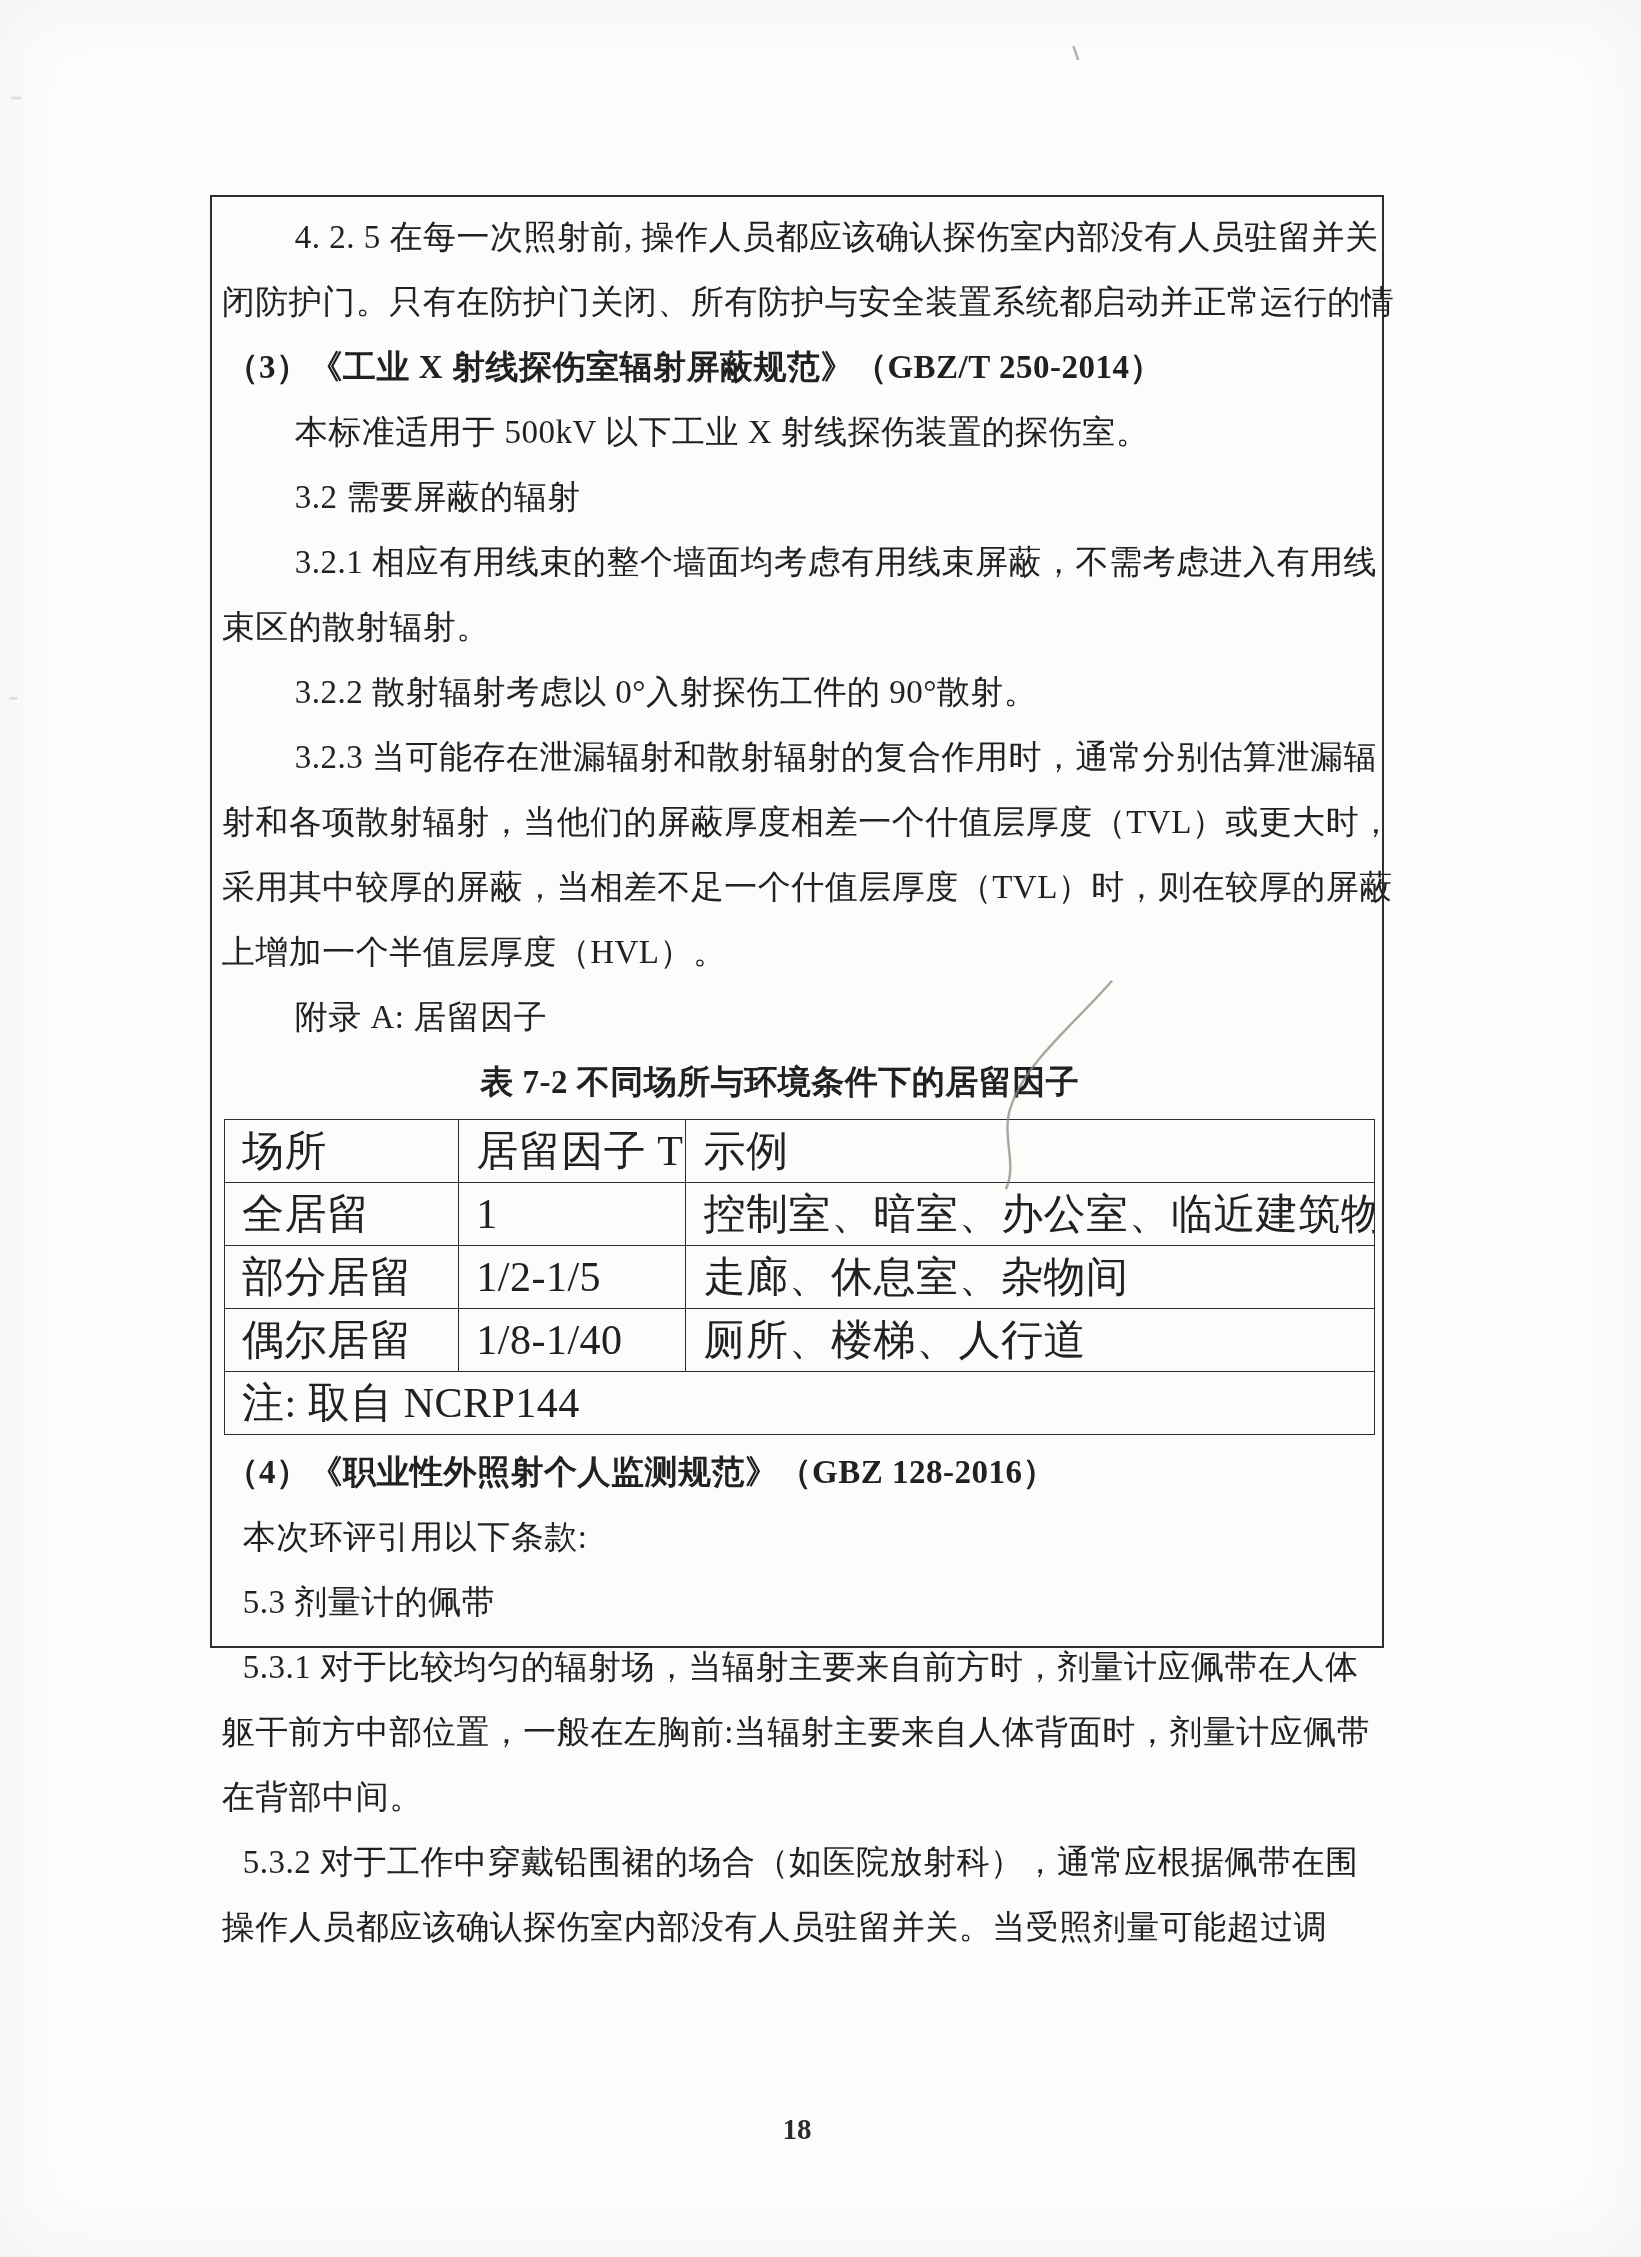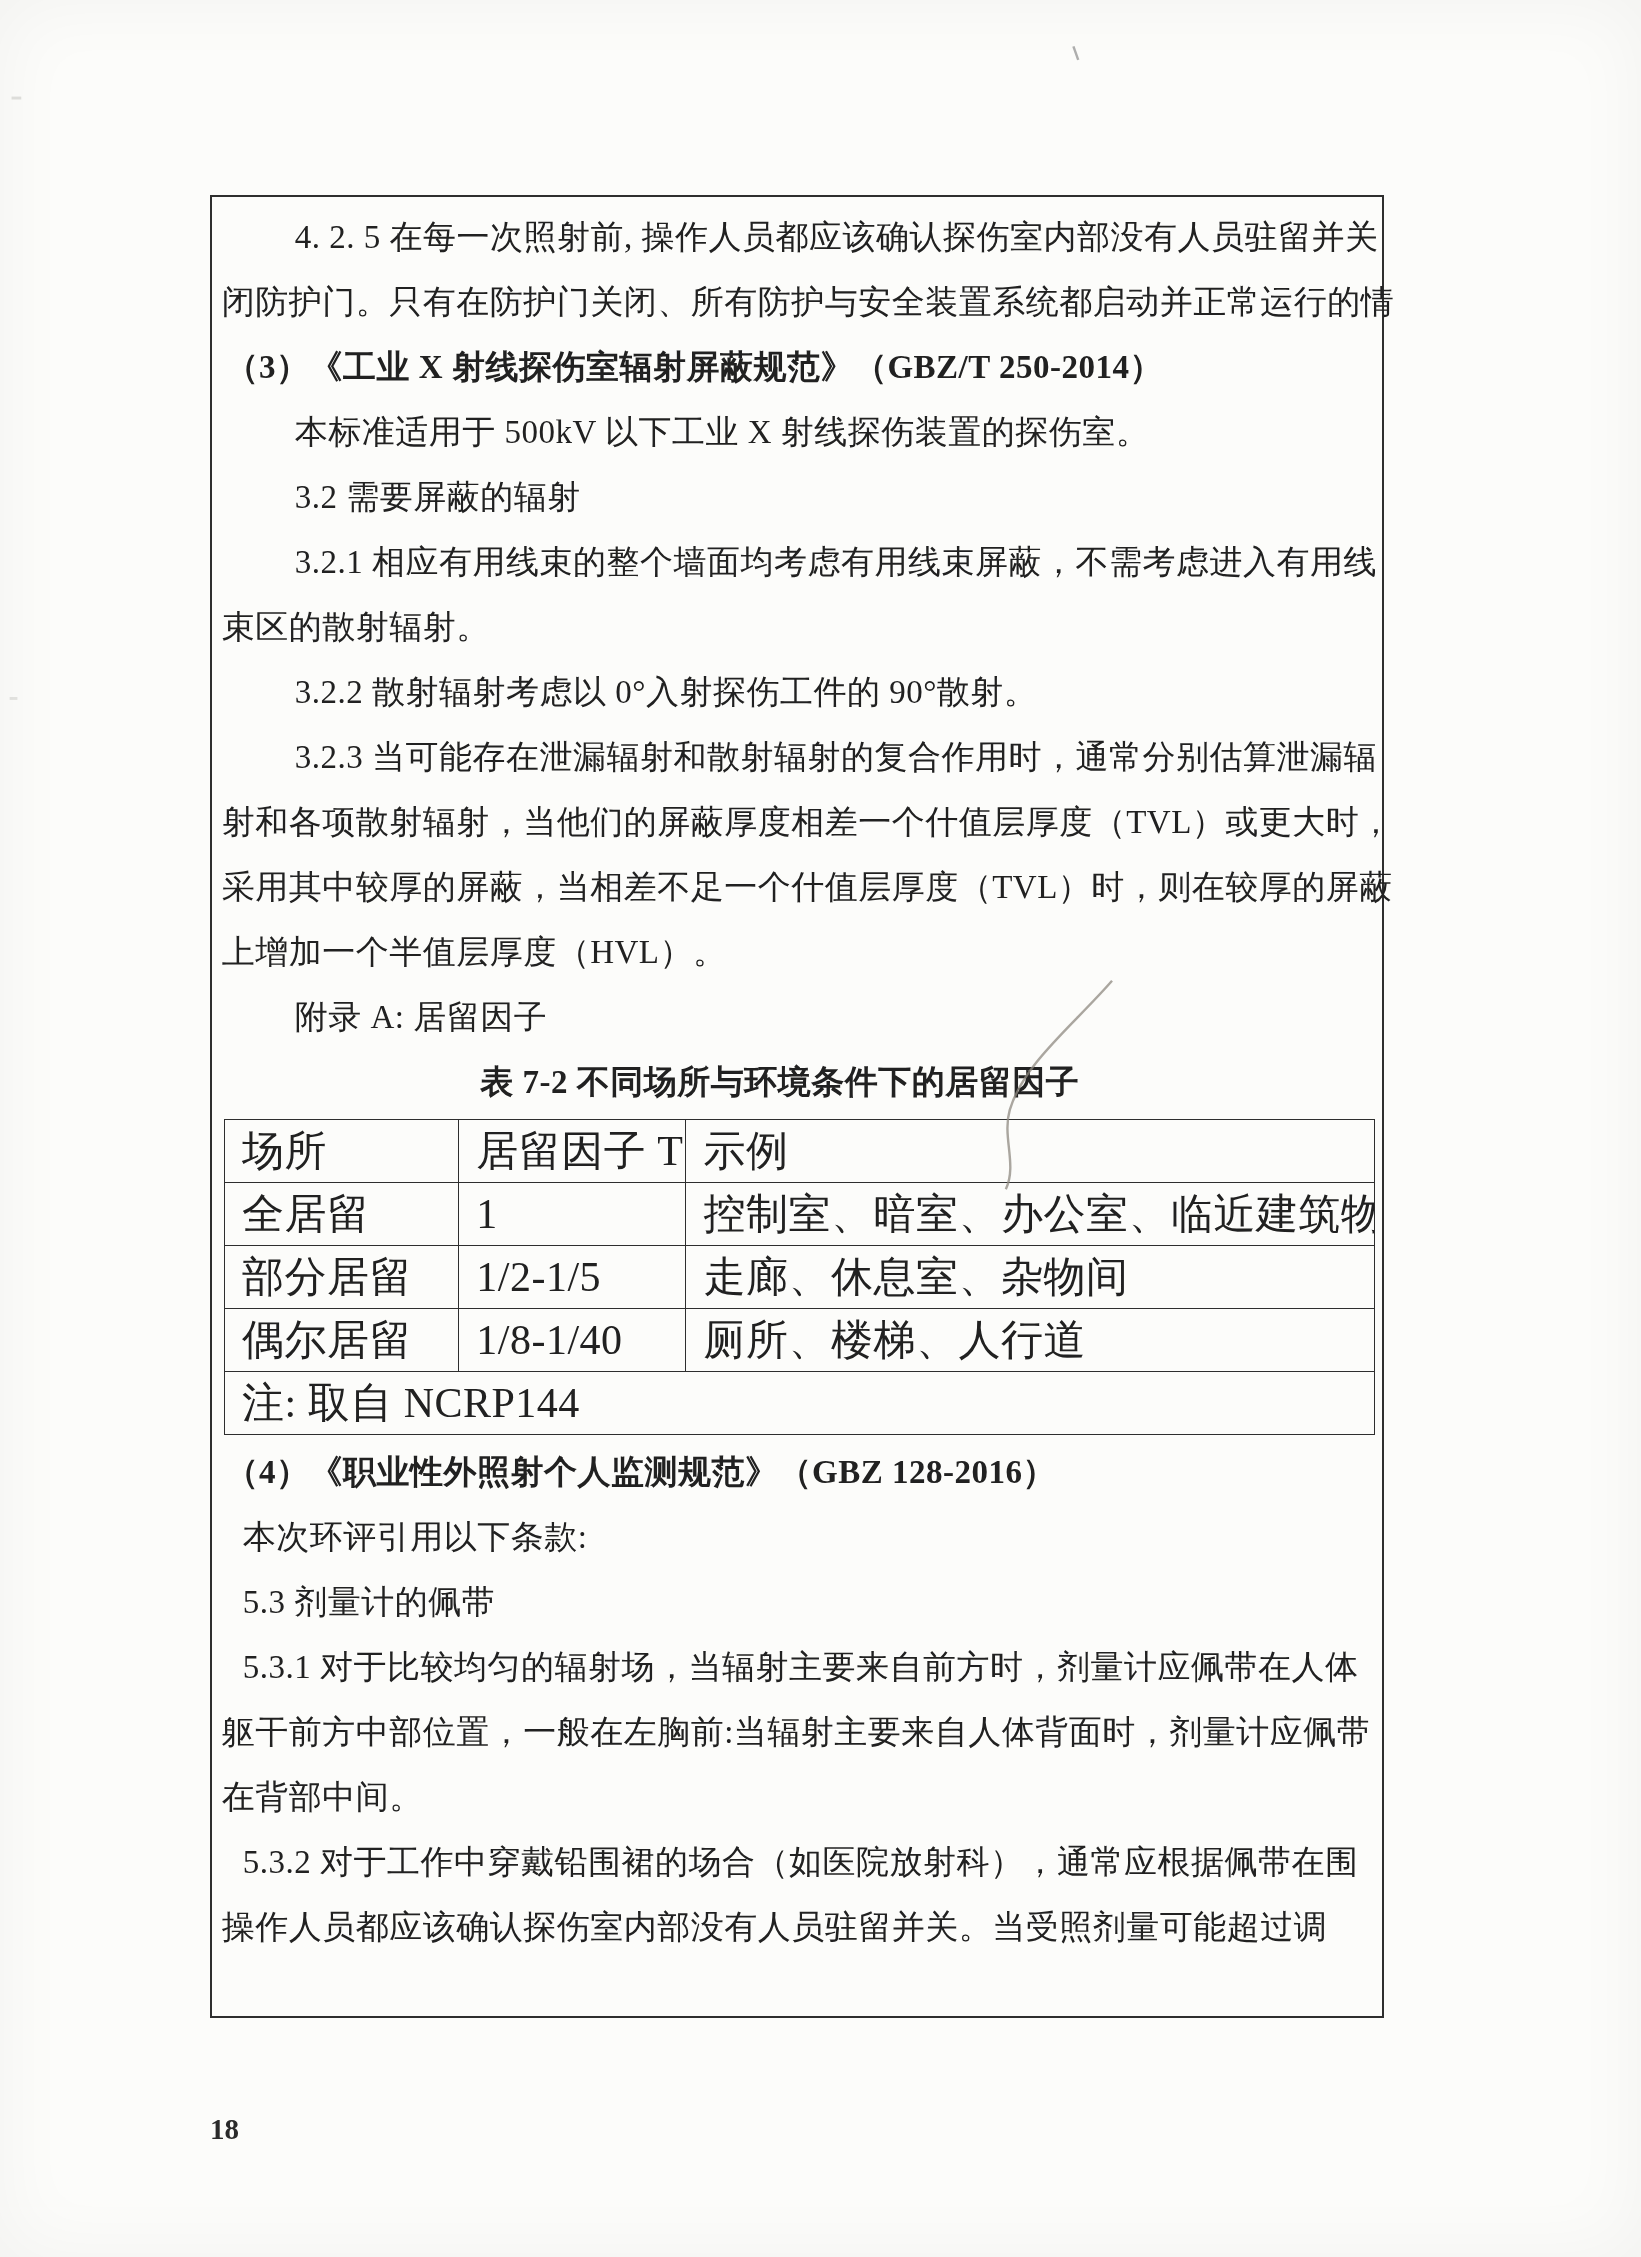--- a/index.html
+++ b/index.html
@@ -8,21 +8,21 @@
     width:1641px; height:2257px;
     background:#fcfcfa;
     box-shadow: inset 0 0 77px rgba(0,0,0,0.045);
     font-family:"Liberation Serif","DejaVu Serif",serif;
     color:#212121;
     overflow:hidden;
   }
   .frame {
     position:absolute;
     left:210px; top:195px;
-    width:1174px; height:1823px;
+    width:1174px; height:1453px;
     border:2.9px solid #2e2e2e;
     box-sizing:border-box;
   }
   .content { padding:7.7px 0 0 9.7px; }
   .line {
     height:65px; line-height:65px;
     font-size:33px; letter-spacing:0.5px;
     white-space:nowrap;
   }
   .indent2 { padding-left:73px; }
@@ -43,21 +43,21 @@
     padding:0 3.9px 0 17.4px;
     vertical-align:middle;
     white-space:nowrap;
     overflow:hidden;
   }
   .col1 { width:212px; }
   .col2 { width:205px; }
   .pagenum {
     position:absolute;
     top:2113px; left:210px; width:1174px;
-    text-align:left;
+    text-align:center;
     font-size:29px; font-weight:bold;
     color:#2a2a2a;
   }
   .artifacts {
     position:absolute; left:0; top:0;
     pointer-events:none;
   }
 </style>
 </head>
 <body>

